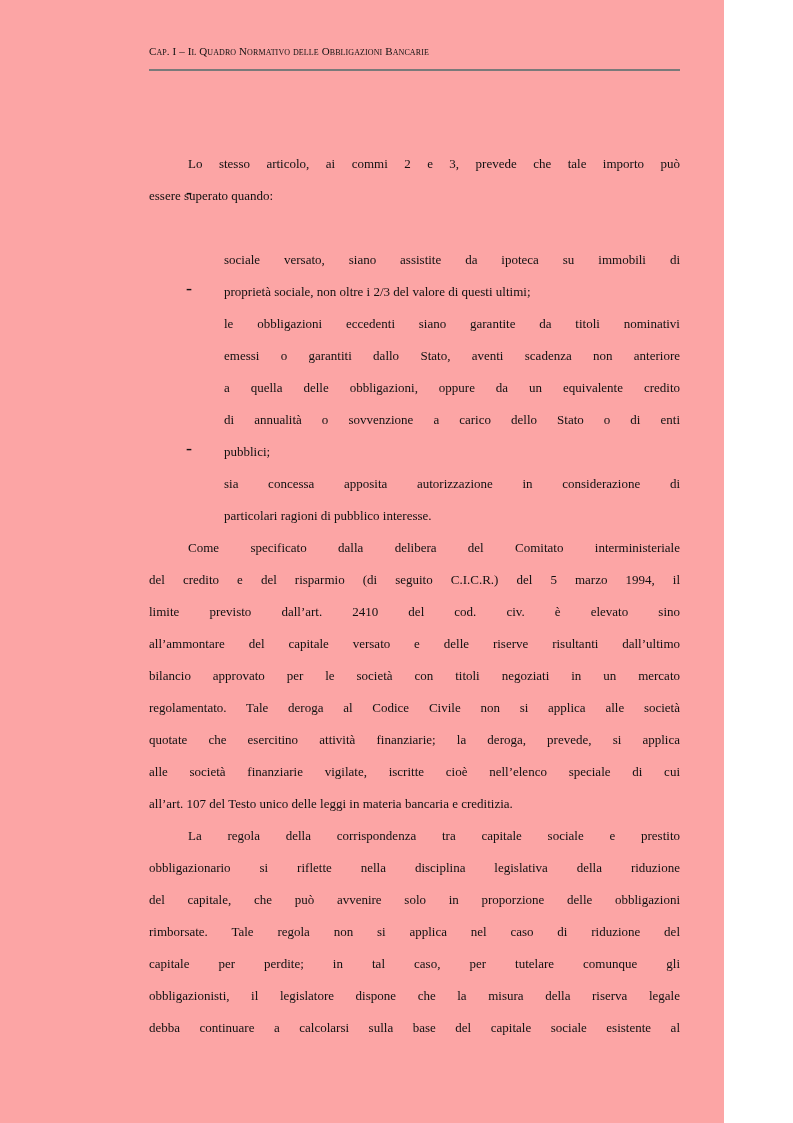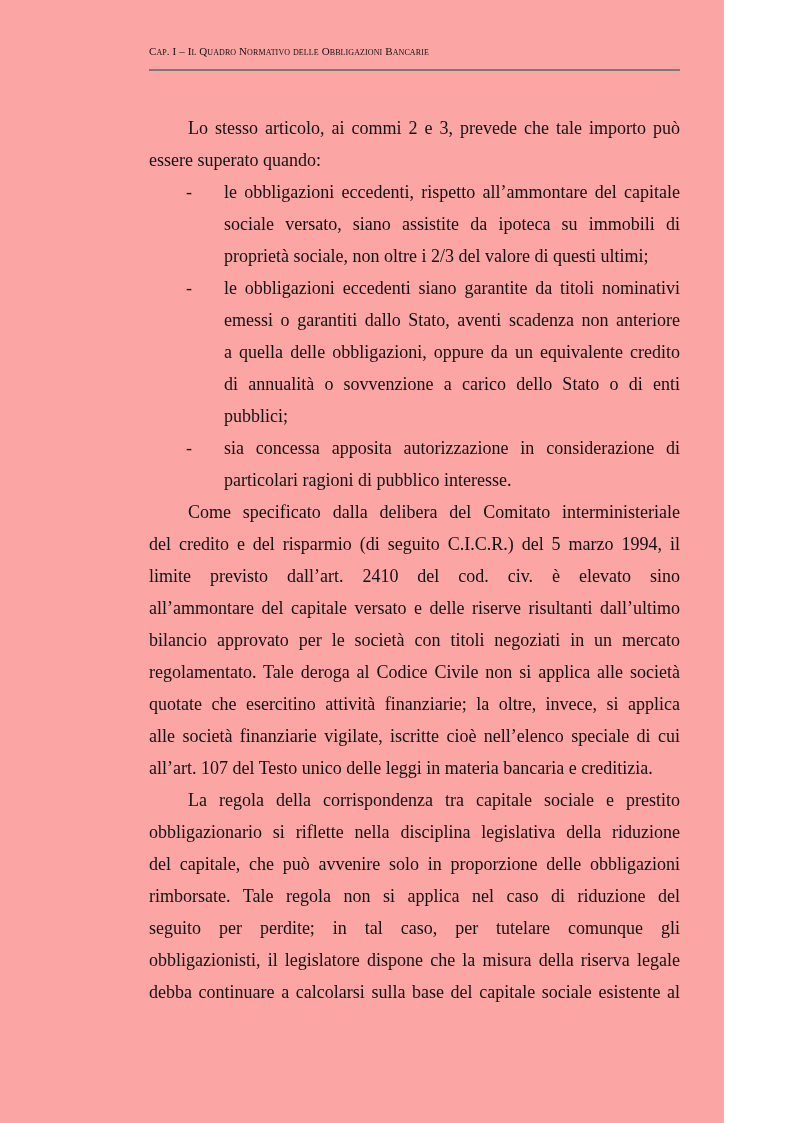--- a/index.html
+++ b/index.html
@@ -6,66 +6,65 @@
   body { width: 793px; height: 1123px; position: relative; overflow: hidden; }
   .page { position: absolute; left: 0; top: 0; width: 724px; height: 1123px; background: #fca5a5; }
   .header {
     position: absolute; left: 149px; top: 45px;
     font-family: "Liberation Serif", serif; font-size: 11px; color: #111;
     font-variant: small-caps; letter-spacing: 0.1px; white-space: nowrap;
   }
   .rule { position: absolute; left: 149px; top: 69px; width: 531px; height: 2px; background: #7a7a7a; }
   .line {
     position: absolute; height: 24px; line-height: 24px;
-    font-family: "Liberation Serif", serif; font-size: 18px; color: #111;
-    white-space: nowrap; text-align: justify; text-align-last: justify;
+    font-family: "Liberation Serif", serif; font-size: 13px; color: #111;
+    white-space: nowrap; text-align: justify; text-align-last: justify; margin-top: 36px;
   }
   .line.last { text-align: right; text-align-last: left; }
   .full { left: 149px; width: 531px; }
   .indent { left: 188px; width: 492px; }
   .bullet-text { left: 224px; width: 456px; }
   .dash { position: absolute; left: 186px; height: 24px; line-height: 24px;
     font-family: "Liberation Serif", serif; font-size: 18px; color: #111; }
 </style>
 </head>
 <body>
 
 <div class="page">
   <div class="header">Cap. I – Il Quadro Normativo delle Obbligazioni Bancarie</div>
   <div class="rule"></div>
 
   <div class="line indent" style="top:116px">Lo stesso articolo, ai commi 2 e 3, prevede che tale importo può</div>
   <div class="line full last" style="top:148px">essere superato quando:</div>
 
   <div class="dash" style="top:180px">-</div>
-  <div class="line bullet-text" style="top:180px">le obbligazioni eccedenti, rispetto all’ammontare del capitale</div>
   <div class="line bullet-text" style="top:212px">sociale versato, siano assistite da ipoteca su immobili di</div>
   <div class="line bullet-text last" style="top:244px">proprietà sociale, non oltre i 2/3 del valore di questi ultimi;</div>
 
   <div class="dash" style="top:276px">-</div>
   <div class="line bullet-text" style="top:276px">le obbligazioni eccedenti siano garantite da titoli nominativi</div>
   <div class="line bullet-text" style="top:308px">emessi o garantiti dallo Stato, aventi scadenza non anteriore</div>
   <div class="line bullet-text" style="top:340px">a quella delle obbligazioni, oppure da un equivalente credito</div>
   <div class="line bullet-text" style="top:372px">di annualità o sovvenzione a carico dello Stato o di enti</div>
   <div class="line bullet-text last" style="top:404px">pubblici;</div>
 
   <div class="dash" style="top:436px">-</div>
   <div class="line bullet-text" style="top:436px">sia concessa apposita autorizzazione in considerazione di</div>
   <div class="line bullet-text last" style="top:468px">particolari ragioni di pubblico interesse.</div>
 
   <div class="line indent" style="top:500px">Come specificato dalla delibera del Comitato interministeriale</div>
   <div class="line full" style="top:532px">del credito e del risparmio (di seguito C.I.C.R.) del 5 marzo 1994, il</div>
   <div class="line full" style="top:564px">limite previsto dall’art. 2410 del cod. civ. è elevato sino</div>
   <div class="line full" style="top:628px">bilancio approvato per le società con titoli negoziati in un mercato</div>
   <div class="line full" style="top:596px">all’ammontare del capitale versato e delle riserve risultanti dall’ultimo</div>
   <div class="line full" style="top:660px">regolamentato. Tale deroga al Codice Civile non si applica alle società</div>
-  <div class="line full" style="top:692px">quotate che esercitino attività finanziarie; la oltre, invece, si applica</div>
+  <div class="line full" style="top:692px">quotate che esercitino attività finanziarie; la deroga, prevede, si applica</div>
   <div class="line full" style="top:724px">alle società finanziarie vigilate, iscritte cioè nell’elenco speciale di cui</div>
   <div class="line full last" style="top:756px">all’art. 107 del Testo unico delle leggi in materia bancaria e creditizia.</div>
 
   <div class="line indent" style="top:788px">La regola della corrispondenza tra capitale sociale e prestito</div>
   <div class="line full" style="top:820px">obbligazionario si riflette nella disciplina legislativa della riduzione</div>
   <div class="line full" style="top:852px">del capitale, che può avvenire solo in proporzione delle obbligazioni</div>
   <div class="line full" style="top:884px">rimborsate. Tale regola non si applica nel caso di riduzione del</div>
-  <div class="line full" style="top:916px">seguito per perdite; in tal caso, per tutelare comunque gli</div>
+  <div class="line full" style="top:916px">capitale per perdite; in tal caso, per tutelare comunque gli</div>
   <div class="line full" style="top:948px">obbligazionisti, il legislatore dispone che la misura della riserva legale</div>
   <div class="line full" style="top:980px">debba continuare a calcolarsi sulla base del capitale sociale esistente al</div>
 </div>
 
 </body></html>

